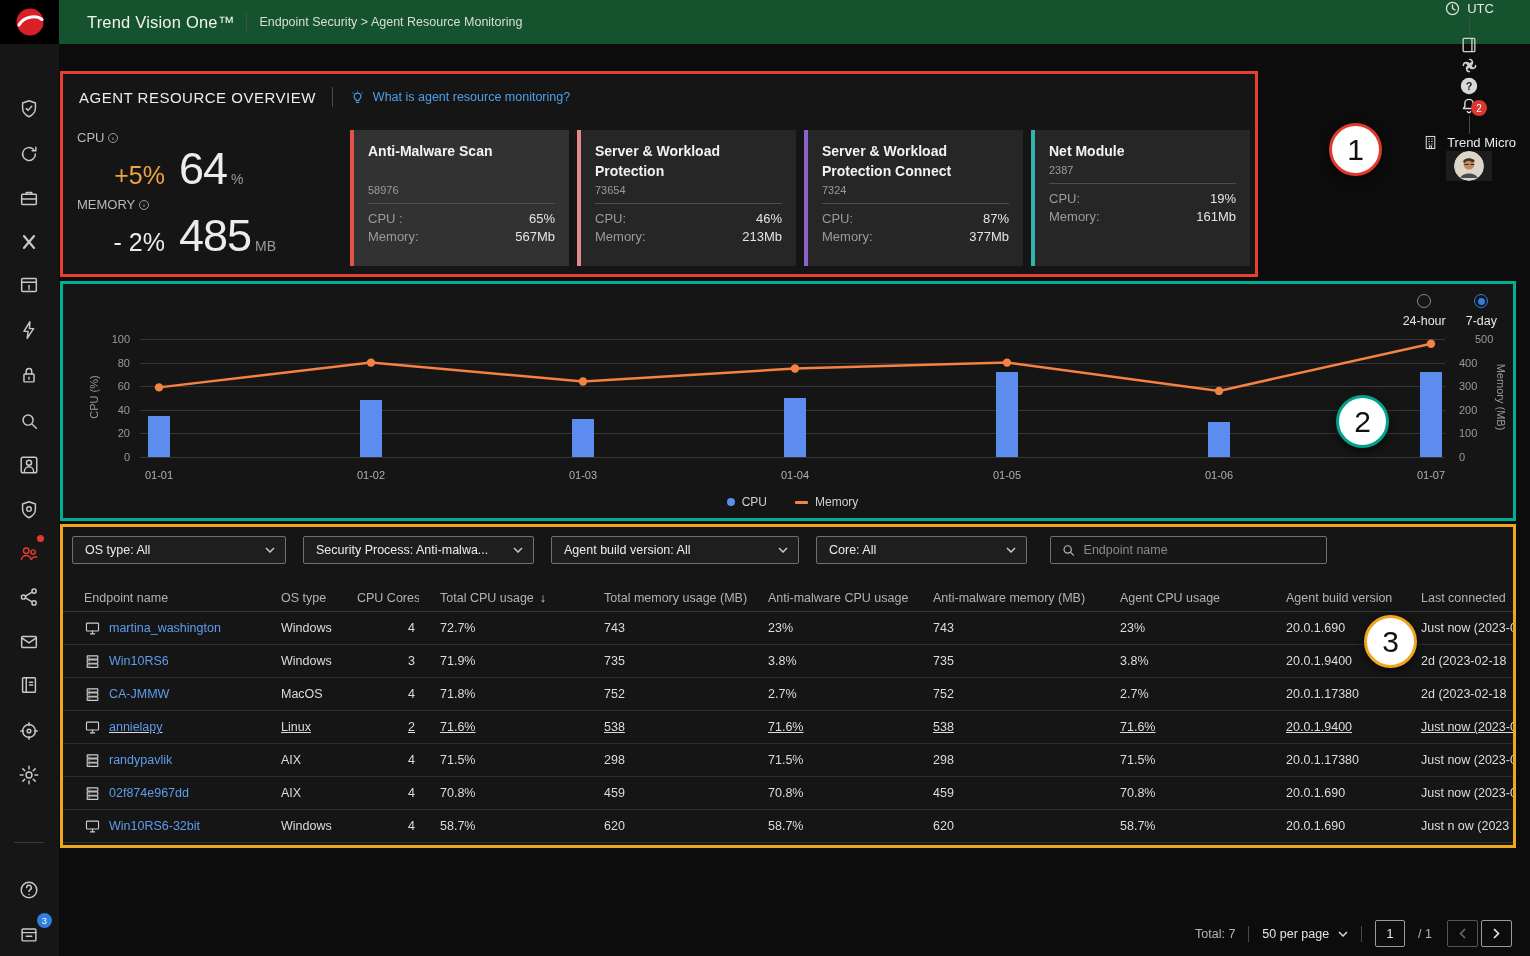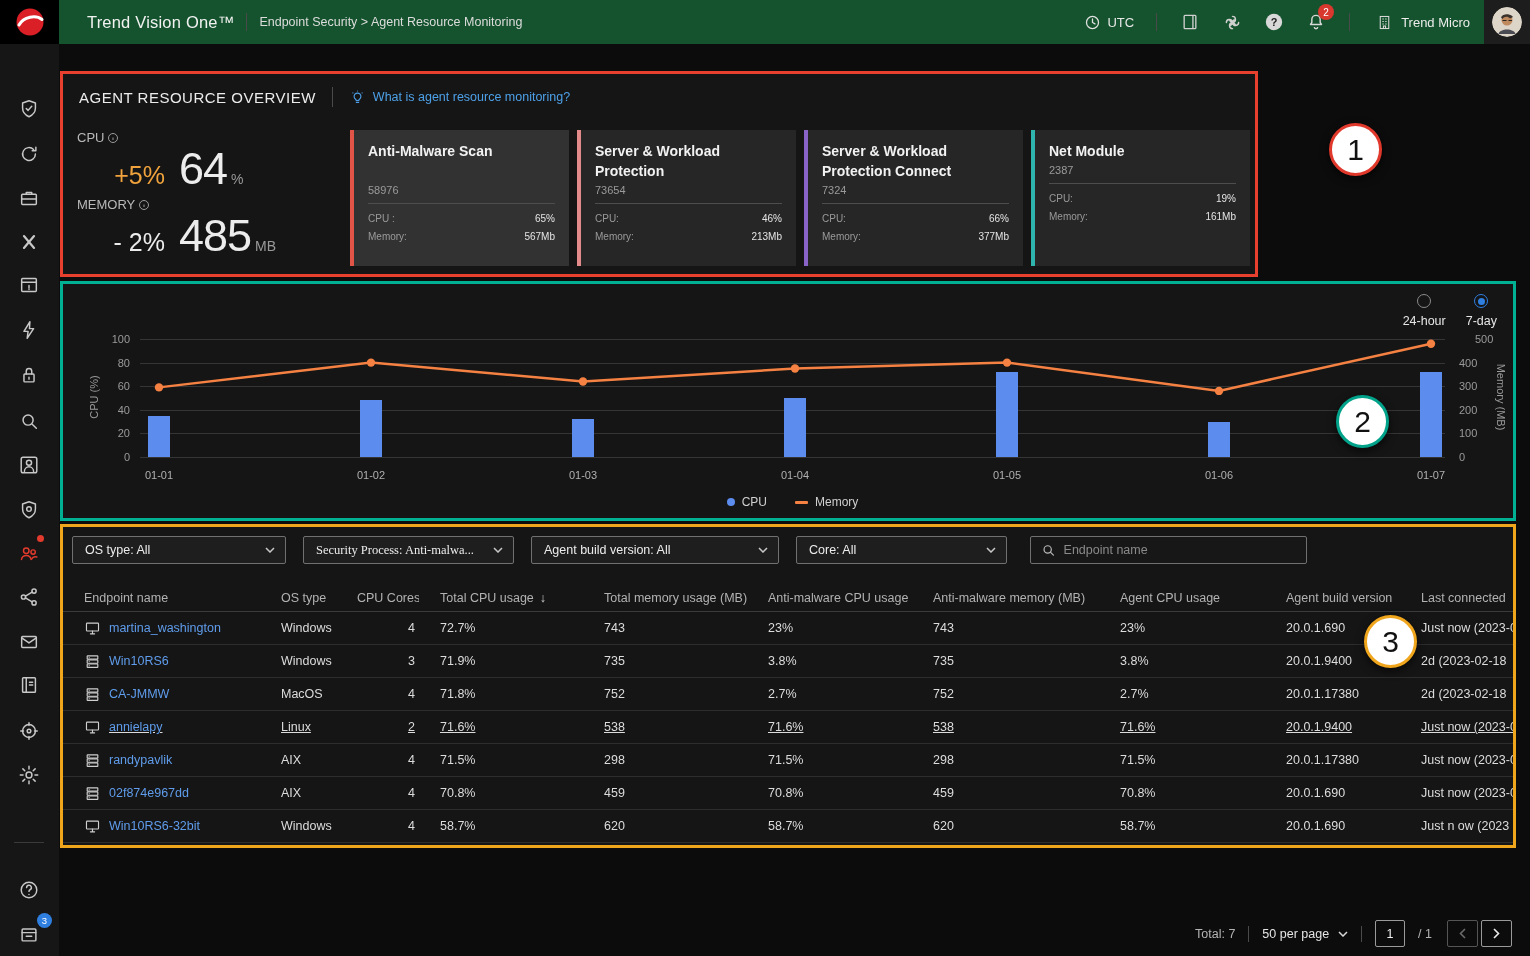--- a/index.html
+++ b/index.html
@@ -10,21 +10,21 @@
     font-family: "Liberation Sans", sans-serif;
   }
   
   .logo-block { position:absolute; left:0; top:0; width:59px; height:44px; background:#000;
     display:flex; align-items:center; justify-content:center; z-index:5; cursor:pointer;}
   .topbar { position:absolute; left:59px; top:0; right:0; height:44px; background:#14532d;
     display:flex; align-items:center; z-index:4;padding-left:12px;}
   .topbar .title { font-size:16.5px; color:#f2f2f2; margin-left:16px; letter-spacing:.2px; white-space:nowrap;}
   .tb-sep { width:1px; height:18px; background:#4a4a4a; margin:0 12px; flex:none;}
   .breadcrumb { font-size:12.5px; color:#dcdcdc; white-space:nowrap;}
-  .tb-right { margin-left:auto; display:flex; align-items:center; height:100%;}
+  .tb-right { margin-left:auto; display:flex; align-items:center; height:100%;flex-direction:column;}
   .tb-utc { display:flex; align-items:center; gap:6px; font-size:13px; color:#e8e8e8; padding:0 10px; cursor:pointer;}
   .tb-icon { width:42px; height:44px; display:flex; align-items:center; justify-content:center; cursor:pointer; position:relative;}
   .badge { position:absolute; top:4px; right:3px; min-width:16px; height:16px; border-radius:8px;
     background:#d8382e; color:#fff; font-size:10px; display:flex; align-items:center; justify-content:center; padding:0 3px;}
   .tenant { display:flex; gap:8px; font-size:13px; color:#ececec; padding:0 14px; align-items:center; cursor:pointer; white-space:nowrap;}
   .avatar-block { width:46px; height:44px; background:#1d1d1d; display:flex; align-items:center; justify-content:center; cursor:pointer;}
   .avatar { width:30px; height:30px; border-radius:50%; overflow:hidden; display:block;}
   
   .sidebar { position:absolute; left:0; top:44px; width:59px; bottom:0; background:#161616; z-index:4;}
   .side-item { position:absolute; left:11px; width:36px; height:36px; display:flex; align-items:center;
@@ -50,21 +50,21 @@
   .stat-big { font-size:45px; color:#ececec; margin-left:14px; letter-spacing:-1px;}
   .stat-unit { font-size:14px; color:#9a9a9a; margin-left:4px;}
   .cards { position:absolute; left:287px; top:56px; display:flex; gap:8px;}
   .card { width:219px; height:136px; background:#262626; border-left:4px solid #888;
     padding:12px 14px 10px; display:flex; flex-direction:column; cursor:pointer;}
   .card.selected { background:#323232;}
   .card h3 { font-size:14px; font-weight:700; color:#f2f2f2; line-height:1.4; min-height:42px;}
   .card.compact h3 { min-height:22px;}
   .card .count { font-size:11px; color:#9a9a9a;}
   .card-div { border-top:1px solid #4d4d4d; margin:7px 0 6px; width:100%;}
-  .crow { display:flex; justify-content:space-between; font-size:10px; line-height:18px;}
+  .crow { display:flex; justify-content:space-between; font-size:13px; line-height:18px;}
   .crow .cl { color:#9a9a9a;} .crow .cv { color:#e4e4e4;}
   
   #chart { position:absolute; inset:0;}
   .gridline { position:absolute; height:1px; background:#353535;}
   .tick { position:absolute; font-size:11px; color:#9a9a9a; line-height:14px;}
   .tick-left { width:40px; text-align:right;}
   .axis-title { position:absolute; font-size:11px; color:#9a9a9a; white-space:nowrap; width:90px; text-align:center;}
   .bar { position:absolute; width:22px;}
   .xlabel { position:absolute; width:84px; text-align:center; font-size:11px; color:#b0b0b0;}
   .legend { position:absolute; display:flex; gap:28px; align-items:center; justify-content:center; font-size:12px; color:#d0d0d0;}
@@ -364,21 +364,21 @@
           <span class="cl">Memory:</span>
           <span class="cv">213Mb</span>
         </div>
       </article>
       <article class="card" style="border-left-color: rgb(138, 99, 201);">
         <h3>Server &amp; Workload Protection Connect</h3>
         <div class="count">7324</div>
         <div class="card-div"></div>
         <div class="crow">
           <span class="cl">CPU:</span>
-          <span class="cv">66%</span>
+          <span class="cv">87%</span>
         </div>
         <div class="crow">
           <span class="cl">Memory:</span>
           <span class="cv">377Mb</span>
         </div>
       </article>
       <article class="card compact" style="border-left-color: rgb(47, 181, 174);">
         <h3>Net Module</h3>
         <div class="count">2387</div>
         <div class="card-div"></div>
@@ -465,21 +465,21 @@
 
 <section class="section" id="sec-table" style="border-color: rgb(239, 165, 28);">
   <div class="filters">
     <div id="dds">
         <div class="dropdown" style="width: 214px;">
           <span>OS type: All</span>
           <svg width="10" height="6" viewBox="0 0 10 6" fill="none" stroke="#c8c8c8" stroke-width="1.5">
             <path d="M1 1l4 4 4-4"></path>
           </svg>
         </div>
-        <div class="dropdown" style="width: 211px; font-family: Liberation Serif, serif;">
+        <div class="dropdown" style="width: 231px;">
           <span>Security Process: Anti-malwa...</span>
           <svg width="10" height="6" viewBox="0 0 10 6" fill="none" stroke="#c8c8c8" stroke-width="1.5">
             <path d="M1 1l4 4 4-4"></path>
           </svg>
         </div>
         <div class="dropdown" style="width: 248px;">
           <span>Agent build version: All</span>
           <svg width="10" height="6" viewBox="0 0 10 6" fill="none" stroke="#c8c8c8" stroke-width="1.5">
             <path d="M1 1l4 4 4-4"></path>
           </svg>

